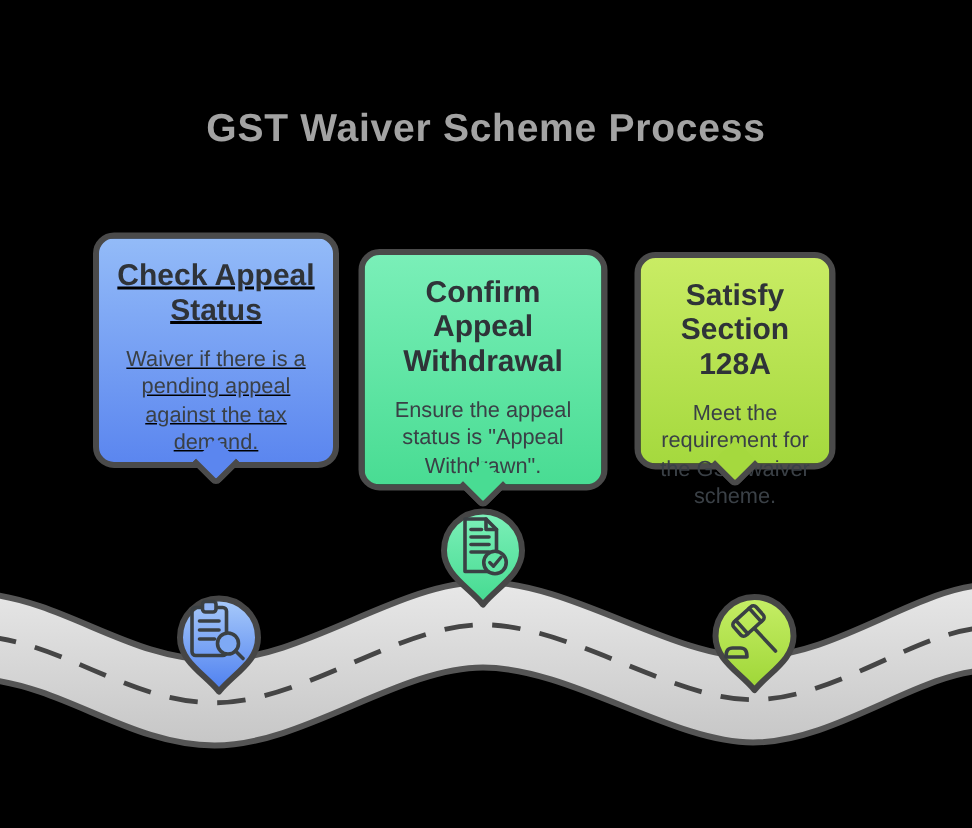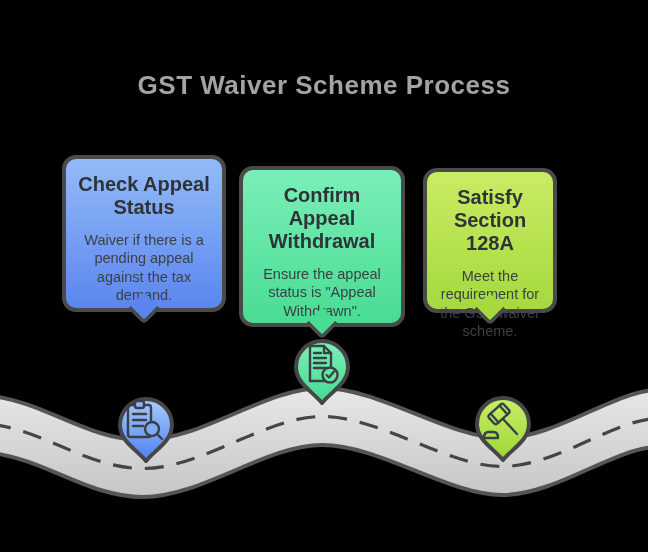--- a/index.html
+++ b/index.html
@@ -32,21 +32,21 @@
   .box-3{left:423px;top:168px;width:134px;height:145px;}
   .road-svg{position:absolute;left:0;top:0;width:648px;height:552px;}
 </style>
 </head>
 <body>
 
 <div class="canvas">
 
   <h1 class="title">GST Waiver Scheme Process</h1>
 
-  <div class="callout box-1" style="background: linear-gradient(rgb(147, 187, 248) 0%, rgb(91, 134, 239) 100%);">
+  <div class="callout box-1" style="background: linear-gradient(rgb(147, 187, 248) 0%, rgb(91, 134, 239) 100%); text-decoration: underline;">
     <h2>Check Appeal Status</h2>
     <p>Waiver if there is a pending appeal against the tax demand.</p>
     <div class="tail" style="background: rgb(91, 134, 239);"></div>
   </div>
 
   <div class="callout box-2" style="background: linear-gradient(rgb(122, 239, 184) 0%, rgb(73, 220, 147) 100%);">
     <h2>Confirm Appeal Withdrawal</h2>
     <p>Ensure the appeal status is "Appeal Withdrawn".</p>
     <div class="tail" style="background: rgb(73, 220, 147);"></div>
   </div>

